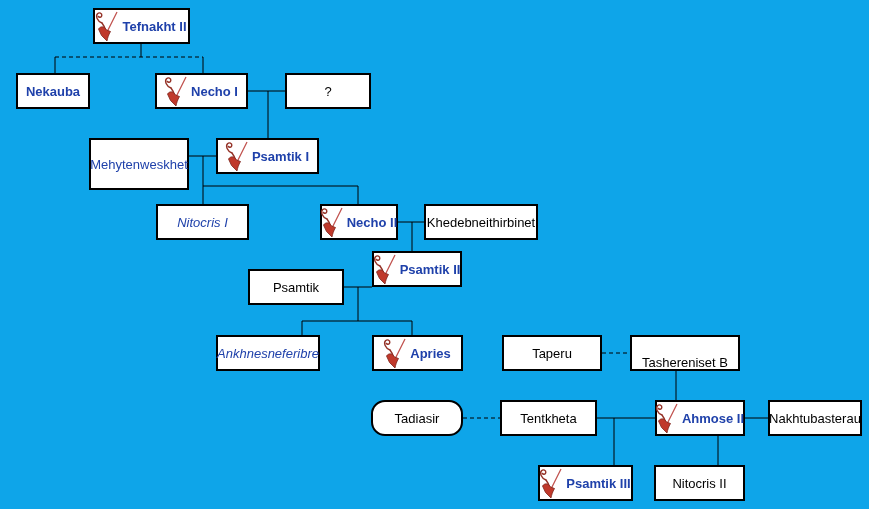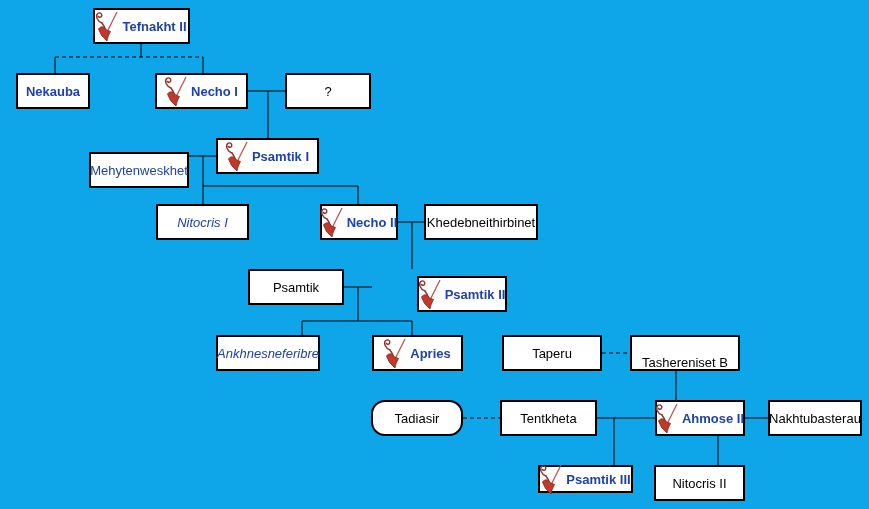--- a/index.html
+++ b/index.html
@@ -100,21 +100,21 @@
             <path d="M8 12 C3 10 1.5 5 3.5 2.8 C5.2 1 8.2 2 7.8 4.6 C7.5 6.6 5 6.8 4.4 5.4" fill="none" stroke="#943126" stroke-width="1.4" stroke-linecap="round"></path>
             <path d="M8 12 C9.5 14 10.6 16 11.6 19" fill="none" stroke="#943126" stroke-width="1.4"></path>
             <path d="M4.5 18 C7 14.5 10.5 15.5 12.5 19 L16.5 20.5 C14.5 24 13.6 27 13 30 L7.5 24.5 Z" fill="#c0392b" stroke="#7b241c" stroke-width="0.8"></path>
           </svg>
         </span>
         <span class="label">Necho I</span>
       </div>
       <div class="node plain" style="left: 285px; top: 73px; width: 86px; height: 36px;">
         <span class="label">?</span>
       </div>
-      <div class="node blue" style="left: 89px; top: 152px; width: 100px; height: 36px;">
+      <div class="node blue" style="left: 89px; top: 138px; width: 100px; height: 52px;">
         <span class="label">Mehytenweskhet</span>
       </div>
       <div class="node bold-blue" style="left: 216px; top: 138px; width: 103px; height: 36px;">
         <span class="crown-icon">
           <svg width="25" height="31" viewBox="0 0 25 31">
             <path d="M11 25 L23 1" stroke="#c0504d" stroke-width="1.3" fill="none"></path>
             <path d="M8 12 C3 10 1.5 5 3.5 2.8 C5.2 1 8.2 2 7.8 4.6 C7.5 6.6 5 6.8 4.4 5.4" fill="none" stroke="#943126" stroke-width="1.4" stroke-linecap="round"></path>
             <path d="M8 12 C9.5 14 10.6 16 11.6 19" fill="none" stroke="#943126" stroke-width="1.4"></path>
             <path d="M4.5 18 C7 14.5 10.5 15.5 12.5 19 L16.5 20.5 C14.5 24 13.6 27 13 30 L7.5 24.5 Z" fill="#c0392b" stroke="#7b241c" stroke-width="0.8"></path>
           </svg>
@@ -134,21 +134,21 @@
           </svg>
         </span>
         <span class="label">Necho II</span>
       </div>
       <div class="node plain" style="left: 424px; top: 204px; width: 114px; height: 36px;">
         <span class="label">Khedebneithirbinet</span>
       </div>
       <div class="node plain" style="left: 248px; top: 269px; width: 96px; height: 36px;">
         <span class="label">Psamtik</span>
       </div>
-      <div class="node bold-blue" style="left: 372px; top: 276px; width: 90px; height: 36px; margin-left: 45px;">
+      <div class="node bold-blue" style="left: 372px; top: 251px; width: 90px; height: 36px;">
         <span class="crown-icon">
           <svg width="25" height="31" viewBox="0 0 25 31">
             <path d="M11 25 L23 1" stroke="#c0504d" stroke-width="1.3" fill="none"></path>
             <path d="M8 12 C3 10 1.5 5 3.5 2.8 C5.2 1 8.2 2 7.8 4.6 C7.5 6.6 5 6.8 4.4 5.4" fill="none" stroke="#943126" stroke-width="1.4" stroke-linecap="round"></path>
             <path d="M8 12 C9.5 14 10.6 16 11.6 19" fill="none" stroke="#943126" stroke-width="1.4"></path>
             <path d="M4.5 18 C7 14.5 10.5 15.5 12.5 19 L16.5 20.5 C14.5 24 13.6 27 13 30 L7.5 24.5 Z" fill="#c0392b" stroke="#7b241c" stroke-width="0.8"></path>
           </svg>
         </span>
         <span class="label">Psamtik II</span>
       </div>
@@ -185,21 +185,21 @@
             <path d="M8 12 C3 10 1.5 5 3.5 2.8 C5.2 1 8.2 2 7.8 4.6 C7.5 6.6 5 6.8 4.4 5.4" fill="none" stroke="#943126" stroke-width="1.4" stroke-linecap="round"></path>
             <path d="M8 12 C9.5 14 10.6 16 11.6 19" fill="none" stroke="#943126" stroke-width="1.4"></path>
             <path d="M4.5 18 C7 14.5 10.5 15.5 12.5 19 L16.5 20.5 C14.5 24 13.6 27 13 30 L7.5 24.5 Z" fill="#c0392b" stroke="#7b241c" stroke-width="0.8"></path>
           </svg>
         </span>
         <span class="label">Ahmose II</span>
       </div>
       <div class="node plain" style="left: 768px; top: 400px; width: 94px; height: 36px;">
         <span class="label">Nakhtubasterau</span>
       </div>
-      <div class="node bold-blue" style="left: 538px; top: 465px; width: 95px; height: 28px;">
+      <div class="node bold-blue" style="left: 538px; top: 465px; width: 95px; height: 36px;">
         <span class="crown-icon">
           <svg width="25" height="31" viewBox="0 0 25 31">
             <path d="M11 25 L23 1" stroke="#c0504d" stroke-width="1.3" fill="none"></path>
             <path d="M8 12 C3 10 1.5 5 3.5 2.8 C5.2 1 8.2 2 7.8 4.6 C7.5 6.6 5 6.8 4.4 5.4" fill="none" stroke="#943126" stroke-width="1.4" stroke-linecap="round"></path>
             <path d="M8 12 C9.5 14 10.6 16 11.6 19" fill="none" stroke="#943126" stroke-width="1.4"></path>
             <path d="M4.5 18 C7 14.5 10.5 15.5 12.5 19 L16.5 20.5 C14.5 24 13.6 27 13 30 L7.5 24.5 Z" fill="#c0392b" stroke="#7b241c" stroke-width="0.8"></path>
           </svg>
         </span>
         <span class="label">Psamtik III</span>
       </div>

